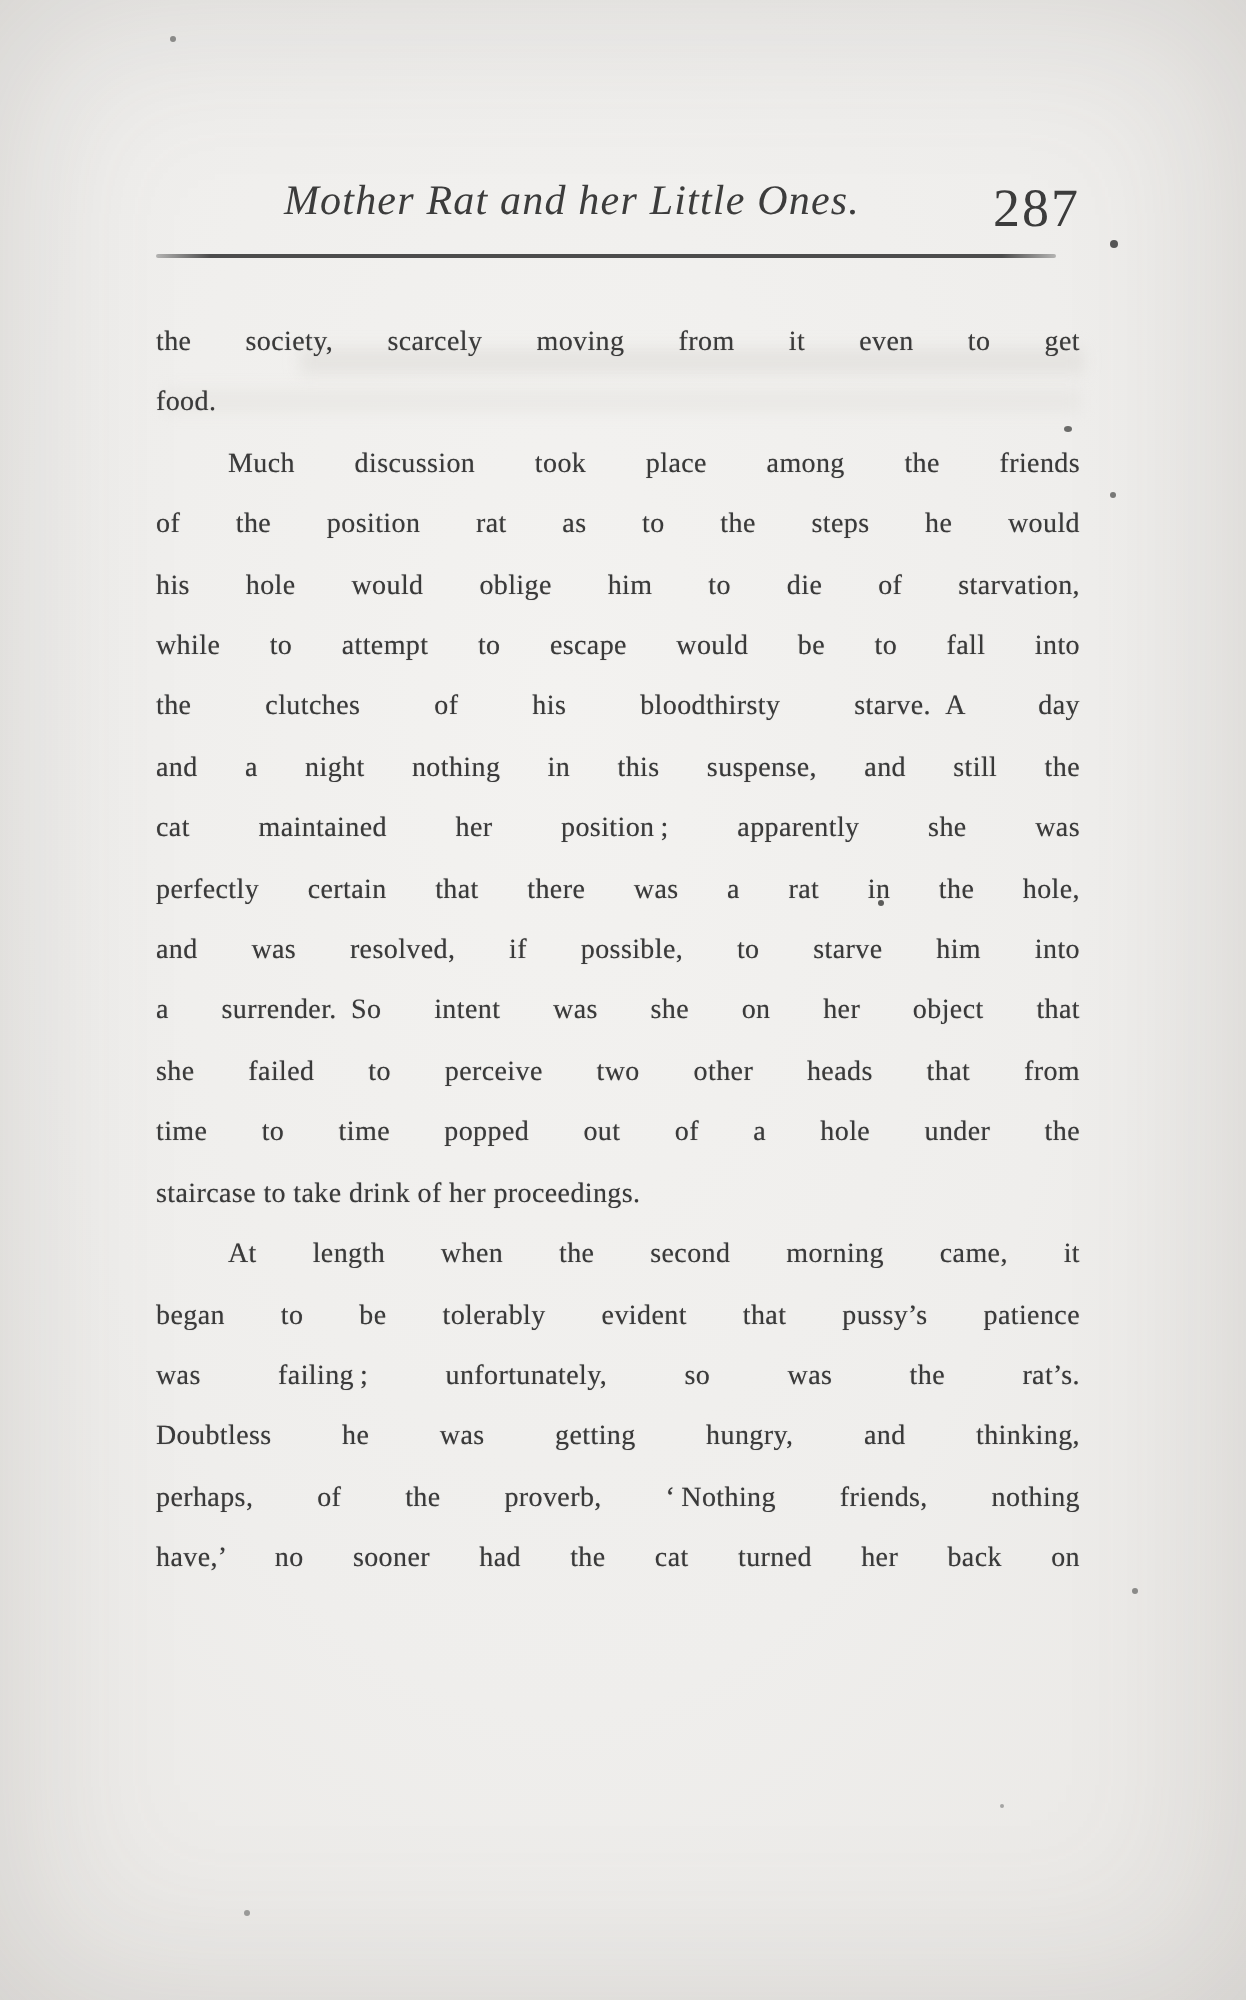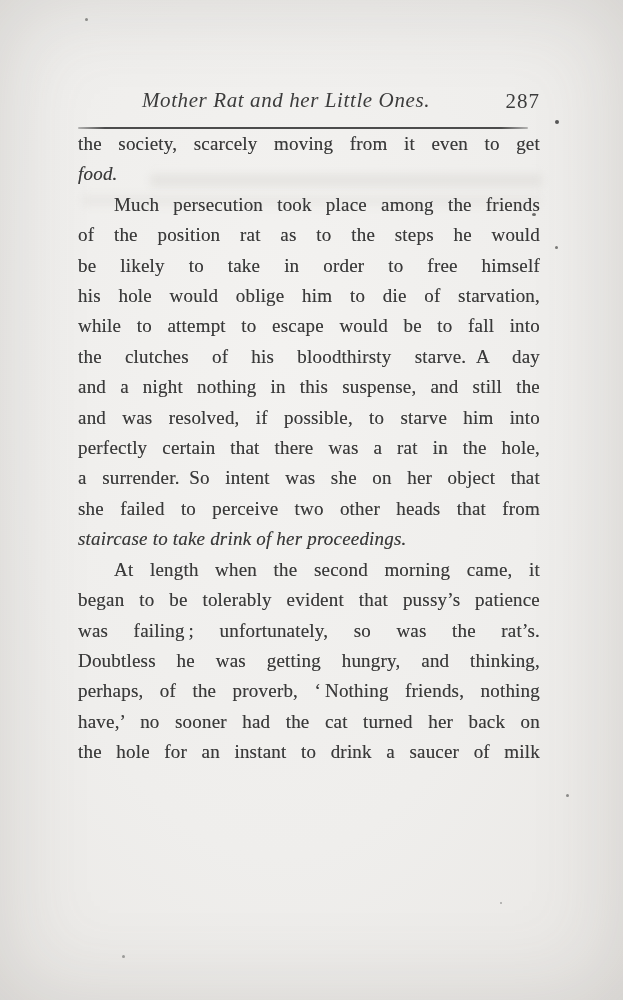--- a/index.html
+++ b/index.html
@@ -28,41 +28,41 @@
     position: absolute;
     left: 0; right: 46px;
     text-align: center;
     font-style: italic;
     font-size: 21px;
     letter-spacing: 0.6px;
   }
   .running-head .folio {
     position: absolute;
     right: 0; top: 1px;
-    font-size: 21px;
+    font-size: 27px;
     letter-spacing: 1px;
   }
   .head-rule {
     height: 2px;
     width: 450px;
     margin-top: 3px;
     background: linear-gradient(to right, rgba(70,70,70,0.35), #4c4c4c 6%, #4c4c4c 94%, rgba(70,70,70,0.35));
     border-radius: 1px;
   }
   .body-text {
-    margin-top: 0;
-    font-size: 19px;
+    margin-top: 28px;
+    font-size: 14px;
     line-height: 30.4px;
     color: #3a3a3a;
     letter-spacing: 0.2px;
     text-shadow: 0 0 0.4px rgba(58,58,58,0.55);
   }
   .para { margin: 0; }
   .line { text-align: justify; text-align-last: justify; }
-  .line.last { text-align-last: left; font-style: italic; }
+  .line.last { text-align-last: left; }
   .line.indent { text-indent: 36px; }
   
   .ghost {
     position: absolute;
     background: #dcdad6;
     filter: blur(4px);
     pointer-events: none;
   }
   .ghost.g1 { left: 150px; top: 174px; width: 392px; height: 13px; opacity: 0.55; }
   .ghost.g2 { left: 82px;  top: 195px; width: 458px; height: 11px; opacity: 0.35; }
@@ -105,38 +105,38 @@
     </div>
 
     <div class="head-rule"></div>
 
     <div class="body-text">
         <div class="para">
           <div class="line">the society, scarcely moving from it even to get</div>
           <div class="line last">food.</div>
         </div>
         <div class="para">
-          <div class="line indent">Much persecution took place among the friends</div>
+          <div class="line indent">Much discussion took place among the friends</div>
           <div class="line">of the position rat as to the steps he would</div>
-          <div class="line">be likely to take in order to free himself</div>
           <div class="line">his hole would oblige him to die of starvation,</div>
           <div class="line">while to attempt to escape would be to fall into</div>
           <div class="line">the clutches of his bloodthirsty starve. A day</div>
           <div class="line">and a night nothing in this suspense, and still the</div>
+          <div class="line">cat maintained her position ; apparently she was</div>
+          <div class="line">perfectly certain that there was a rat in the hole,</div>
           <div class="line">and was resolved, if possible, to starve him into</div>
-          <div class="line">perfectly certain that there was a rat in the hole,</div>
           <div class="line">a surrender. So intent was she on her object that</div>
           <div class="line">she failed to perceive two other heads that from</div>
+          <div class="line">time to time popped out of a hole under the</div>
           <div class="line last">staircase to take drink of her proceedings.</div>
         </div>
         <div class="para">
           <div class="line indent">At length when the second morning came, it</div>
           <div class="line">began to be tolerably evident that pussy’s patience</div>
           <div class="line">was failing ; unfortunately, so was the rat’s.</div>
           <div class="line">Doubtless he was getting hungry, and thinking,</div>
           <div class="line">perhaps, of the proverb, ‘ Nothing friends, nothing</div>
           <div class="line">have,’ no sooner had the cat turned her back on</div>
-          <div class="line">the hole for an instant to drink a saucer of milk</div>
         </div>
       </div>
 
   </div>
 </div>
 
 </body></html>

